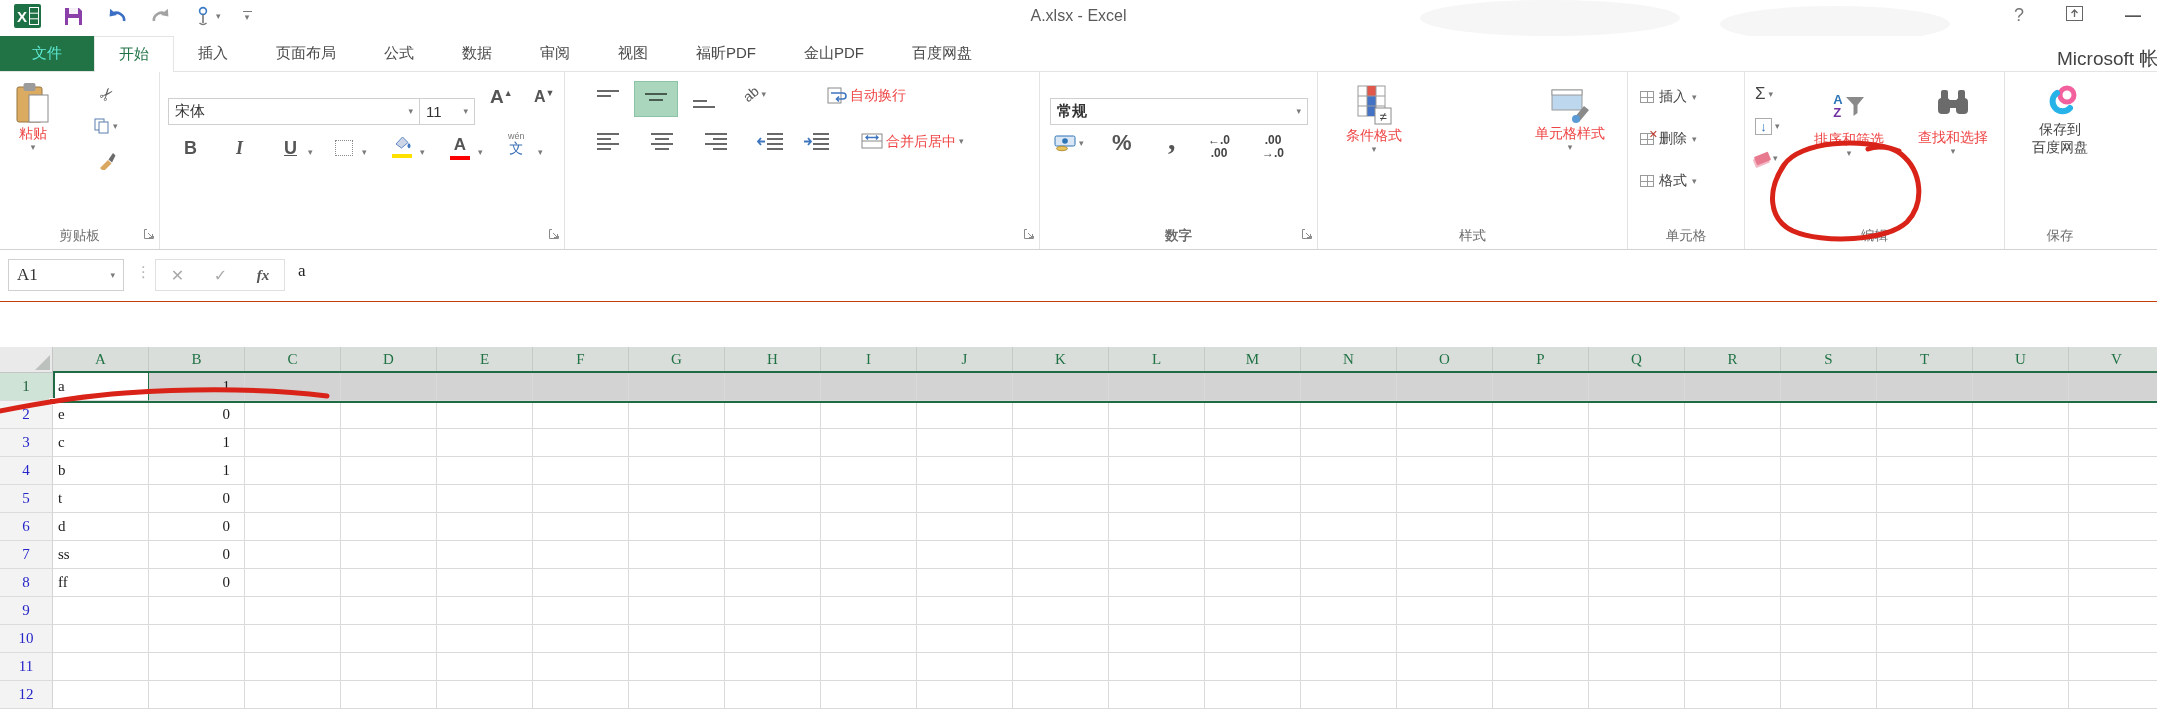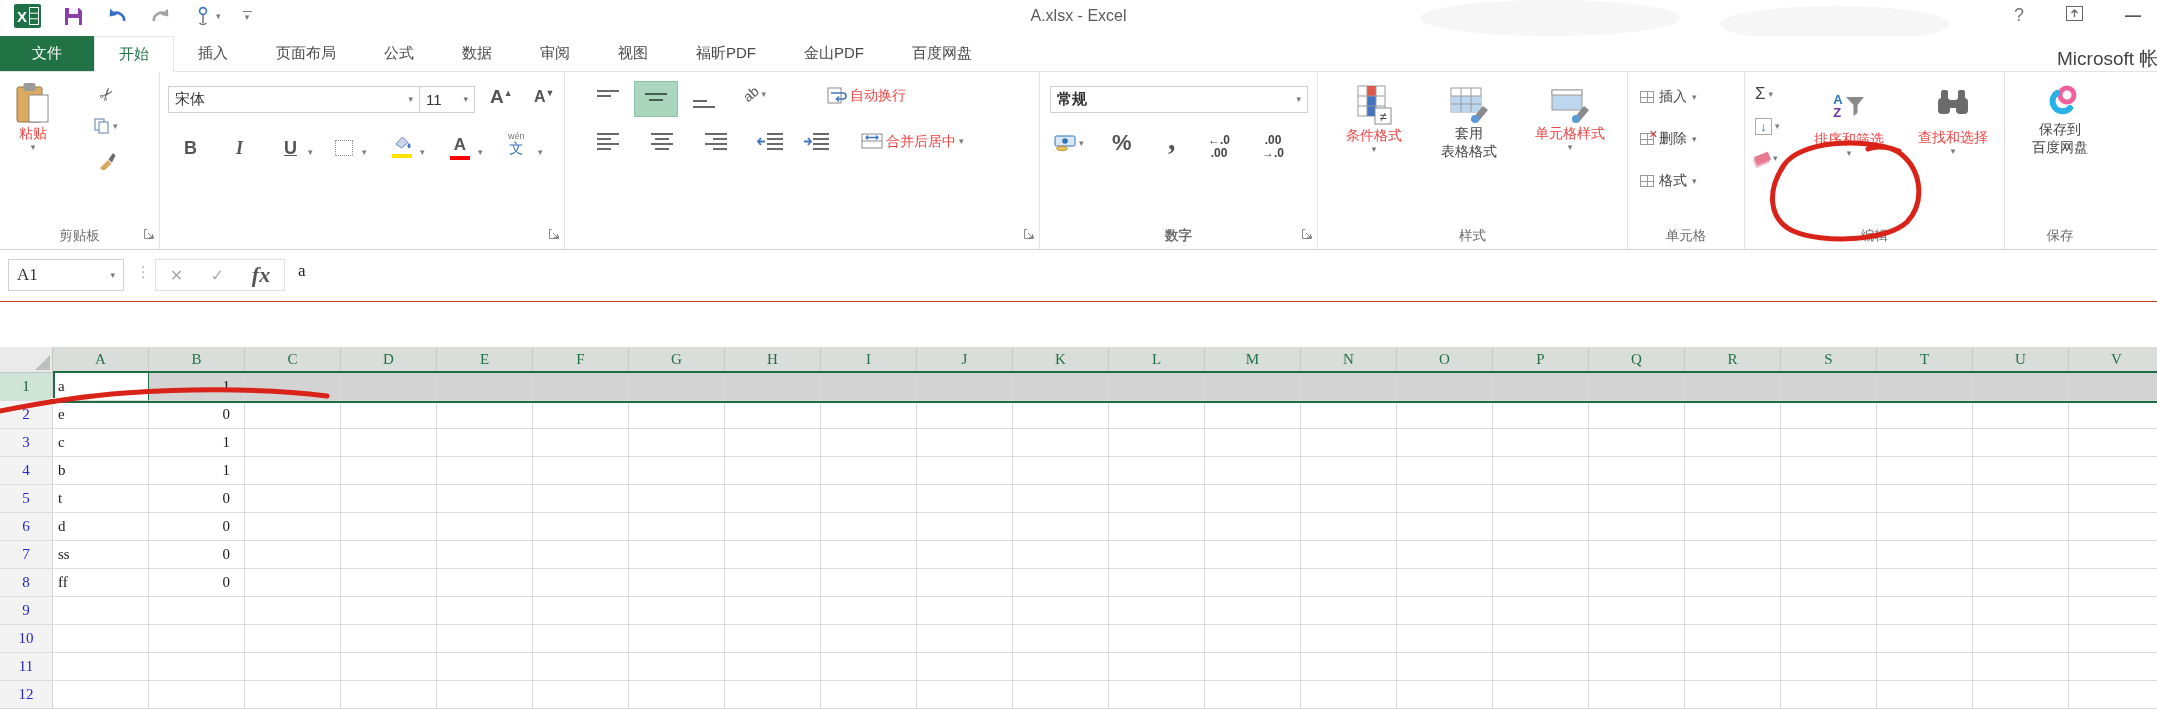--- a/index.html
+++ b/index.html
@@ -17,36 +17,36 @@
     font-size:16px; color:#5a5a5a; }
   .tb-right { position:absolute; right:16px; top:5px; display:flex; gap:42px; align-items:center; color:#686868; }
   .help-q { font-size:18px; color:#767676; }
   .min-glyph { font-size:16px; font-weight:bold; color:#555; }
   .artwork { position:absolute; top:0; height:36px; border-radius:50%; background:#f4f4f4; opacity:.8; }
 
   
   .tabrow { position:absolute; top:36px; left:0; width:2157px; height:36px; background:#fff;
     border-bottom:1px solid #e4e4e4; display:flex; align-items:stretch; }
   .tab { padding:0 24px; display:flex; align-items:center; font-size:15px; color:#4a4a4a; cursor:default; }
-  .tab-file { background:#217346; color:#ffffff; padding:0 32px; }
+  .tab-file { background:#217346; color:#5eead4; padding:0 32px; }
   .tab-active { color:#217346; background:#fff; border:1px solid #e4e4e4; border-bottom:none; margin-bottom:-1px; }
   .account { position:absolute; left:2057px; top:10px; font-size:19px; color:#444; white-space:nowrap; }
 
   
   .ribbon { position:absolute; top:72px; left:0; width:2157px; height:178px; background:#fff;
     border-bottom:1px solid #d2d2d2; display:flex; }
   .group { position:relative; height:100%; border-right:1px solid #e3e3e3; flex:none; }
   .g-label { position:absolute; bottom:4px; left:0; width:100%; text-align:center;
     font-size:13.5px; color:#6d6d6d; }
   .launcher { position:absolute; right:5px; bottom:6px; }
   .gb { position:absolute; } 
   .bigbtn { display:flex; flex-direction:column; align-items:center; }
   .bb-label { font-size:14px; color:#ef4444; white-space:nowrap; line-height:1.35; text-align:right; }
   .combo { border:1px solid #cfcfcf; height:27px; display:flex; align-items:center;
-    font-size:15px; color:#333; padding:0 6px; background:#fff; }
+    font-size:15px; color:#333; padding:0 6px; background:#fff;margin-top:12px; }
   .combo .caret { margin-left:auto; }
   .iconbtn { display:inline-flex; align-items:center; gap:3px; color:#555; }
   .glyphA { font-weight:bold; color:#555; }
   .colorbar { display:block; height:4px; width:20px; margin-top:1px; }
   .mini-grid { width:14px; height:12px; border:1px solid #9a9a9a; position:relative; background:#fff; }
   .mini-grid::before { content:""; position:absolute; left:0; top:5px; width:100%; border-top:1px solid #9a9a9a; }
   .mini-grid::after { content:""; position:absolute; top:0; left:6px; height:100%; border-left:1px solid #9a9a9a; }
   .minibtn { display:flex; align-items:center; gap:5px; font-size:14px; color:#444; }
   .two-line { font-size:14px; line-height:1.3; text-align:center; color:#444; }
   .ali-sel { background:#a9d6bd; outline:1px solid #8cc3a7; }
@@ -58,21 +58,21 @@
 
   
   .fbar { position:absolute; top:252px; left:0; width:2157px; height:50px; background:#fff;
     border-bottom:1px solid #c2410c; }
   .namebox { position:absolute; left:8px; top:7px; width:116px; height:32px; border:1px solid #d0d0d0;
     display:flex; align-items:center; padding:0 8px; font-family:"Liberation Serif","DejaVu Serif",serif;
     font-size:17px; color:#333; }
   .fb-dots { position:absolute; left:136px; top:11px; color:#b5b5b5; font-size:15px; letter-spacing:0; }
   .fxbox { position:absolute; left:155px; top:7px; width:130px; height:32px; border:1px solid #e0e0e0;
     display:flex; align-items:center; justify-content:space-around; color:#a9a9a9; font-size:16px; }
-  .fx-it { font-family:"Liberation Serif","DejaVu Serif",serif; font-style:italic; font-weight:bold; color:#555; font-size:22px; }
+  .fx-it { font-family:"Liberation Serif","DejaVu Serif",serif; font-style:italic; font-weight:bold; color:#555; font-size:15px; }
   .fb-content { position:absolute; left:298px; top:9px; font-family:"Liberation Serif","DejaVu Serif",serif;
     font-size:17px; color:#222; }
 
   
   .sheet { position:absolute; top:347px; left:0; width:2165px; height:362px; display:grid;
     grid-template-columns:53px repeat(22,96px); grid-template-rows:26px repeat(12,28px);
     font-family:"Liberation Serif","DejaVu Serif",serif; font-size:15px; }
   .corner { background:#eaeaea; border-right:1px solid #c6c6c6; border-bottom:1px solid #c6c6c6; position:relative; }
   .corner::after { content:""; position:absolute; right:2px; bottom:2px;
     border-left:15px solid transparent; border-bottom:15px solid #bcc1bd; }
@@ -396,38 +396,20 @@
             <line x1="3" y1="12" x2="30" y2="12"></line>
             <line x1="3" y1="22" x2="30" y2="22"></line>
             <line x1="12" y1="2" x2="12" y2="32"></line>
             <line x1="21" y1="2" x2="21" y2="32"></line>
           </g>
         <rect x="20" y="24" width="16" height="16" fill="#fff" stroke="#8a8a8a"></rect>
         <text x="28" y="37" text-anchor="middle" font-size="13" fill="#444">≠</text>
         </svg>
       <span class="bb-label">条件格式</span>
       <span class="caret">▾</span>
-    </div>
-    <div class="gb bigbtn" style="left:108px; top:12px; width:86px;">
-      <svg width="40" height="40">
-        <rect x="2" y="4" width="30" height="24" fill="#fff" stroke="#9a9a9a"></rect>
-        <rect x="2" y="12" width="30" height="16" fill="#bdd7ee"></rect>
-        <g stroke="#9a9a9a" fill="none">
-            <line x1="2" y1="12" x2="32" y2="12"></line>
-            <line x1="2" y1="20" x2="32" y2="20"></line>
-            <line x1="12" y1="4" x2="12" y2="28"></line>
-            <line x1="22" y1="4" x2="22" y2="28"></line>
-          </g>
-        <path d="M24 34 L34 22 L39 26 L29 38 Z" fill="#8a8a8a"></path>
-          <circle cx="26" cy="35" r="4" fill="#5b9bd5"></circle>
-        </svg>
-      <div class="two-line">
-          <div>套用</div>
-          <div>表格格式</div>
-        </div>
     </div>
     <div class="gb bigbtn" style="left:204px; top:12px; width:96px;">
       <svg width="40" height="40">
         <rect x="2" y="6" width="30" height="20" fill="#bdd7ee" stroke="#9a9a9a"></rect>
         <rect x="2" y="6" width="30" height="5" fill="#fff" stroke="#9a9a9a"></rect>
         <path d="M24 34 L34 22 L39 26 L29 38 Z" fill="#8a8a8a"></path>
           <circle cx="26" cy="35" r="4" fill="#5b9bd5"></circle>
         </svg>
       <span class="bb-label">单元格样式</span>
       <span class="caret">▾</span>

